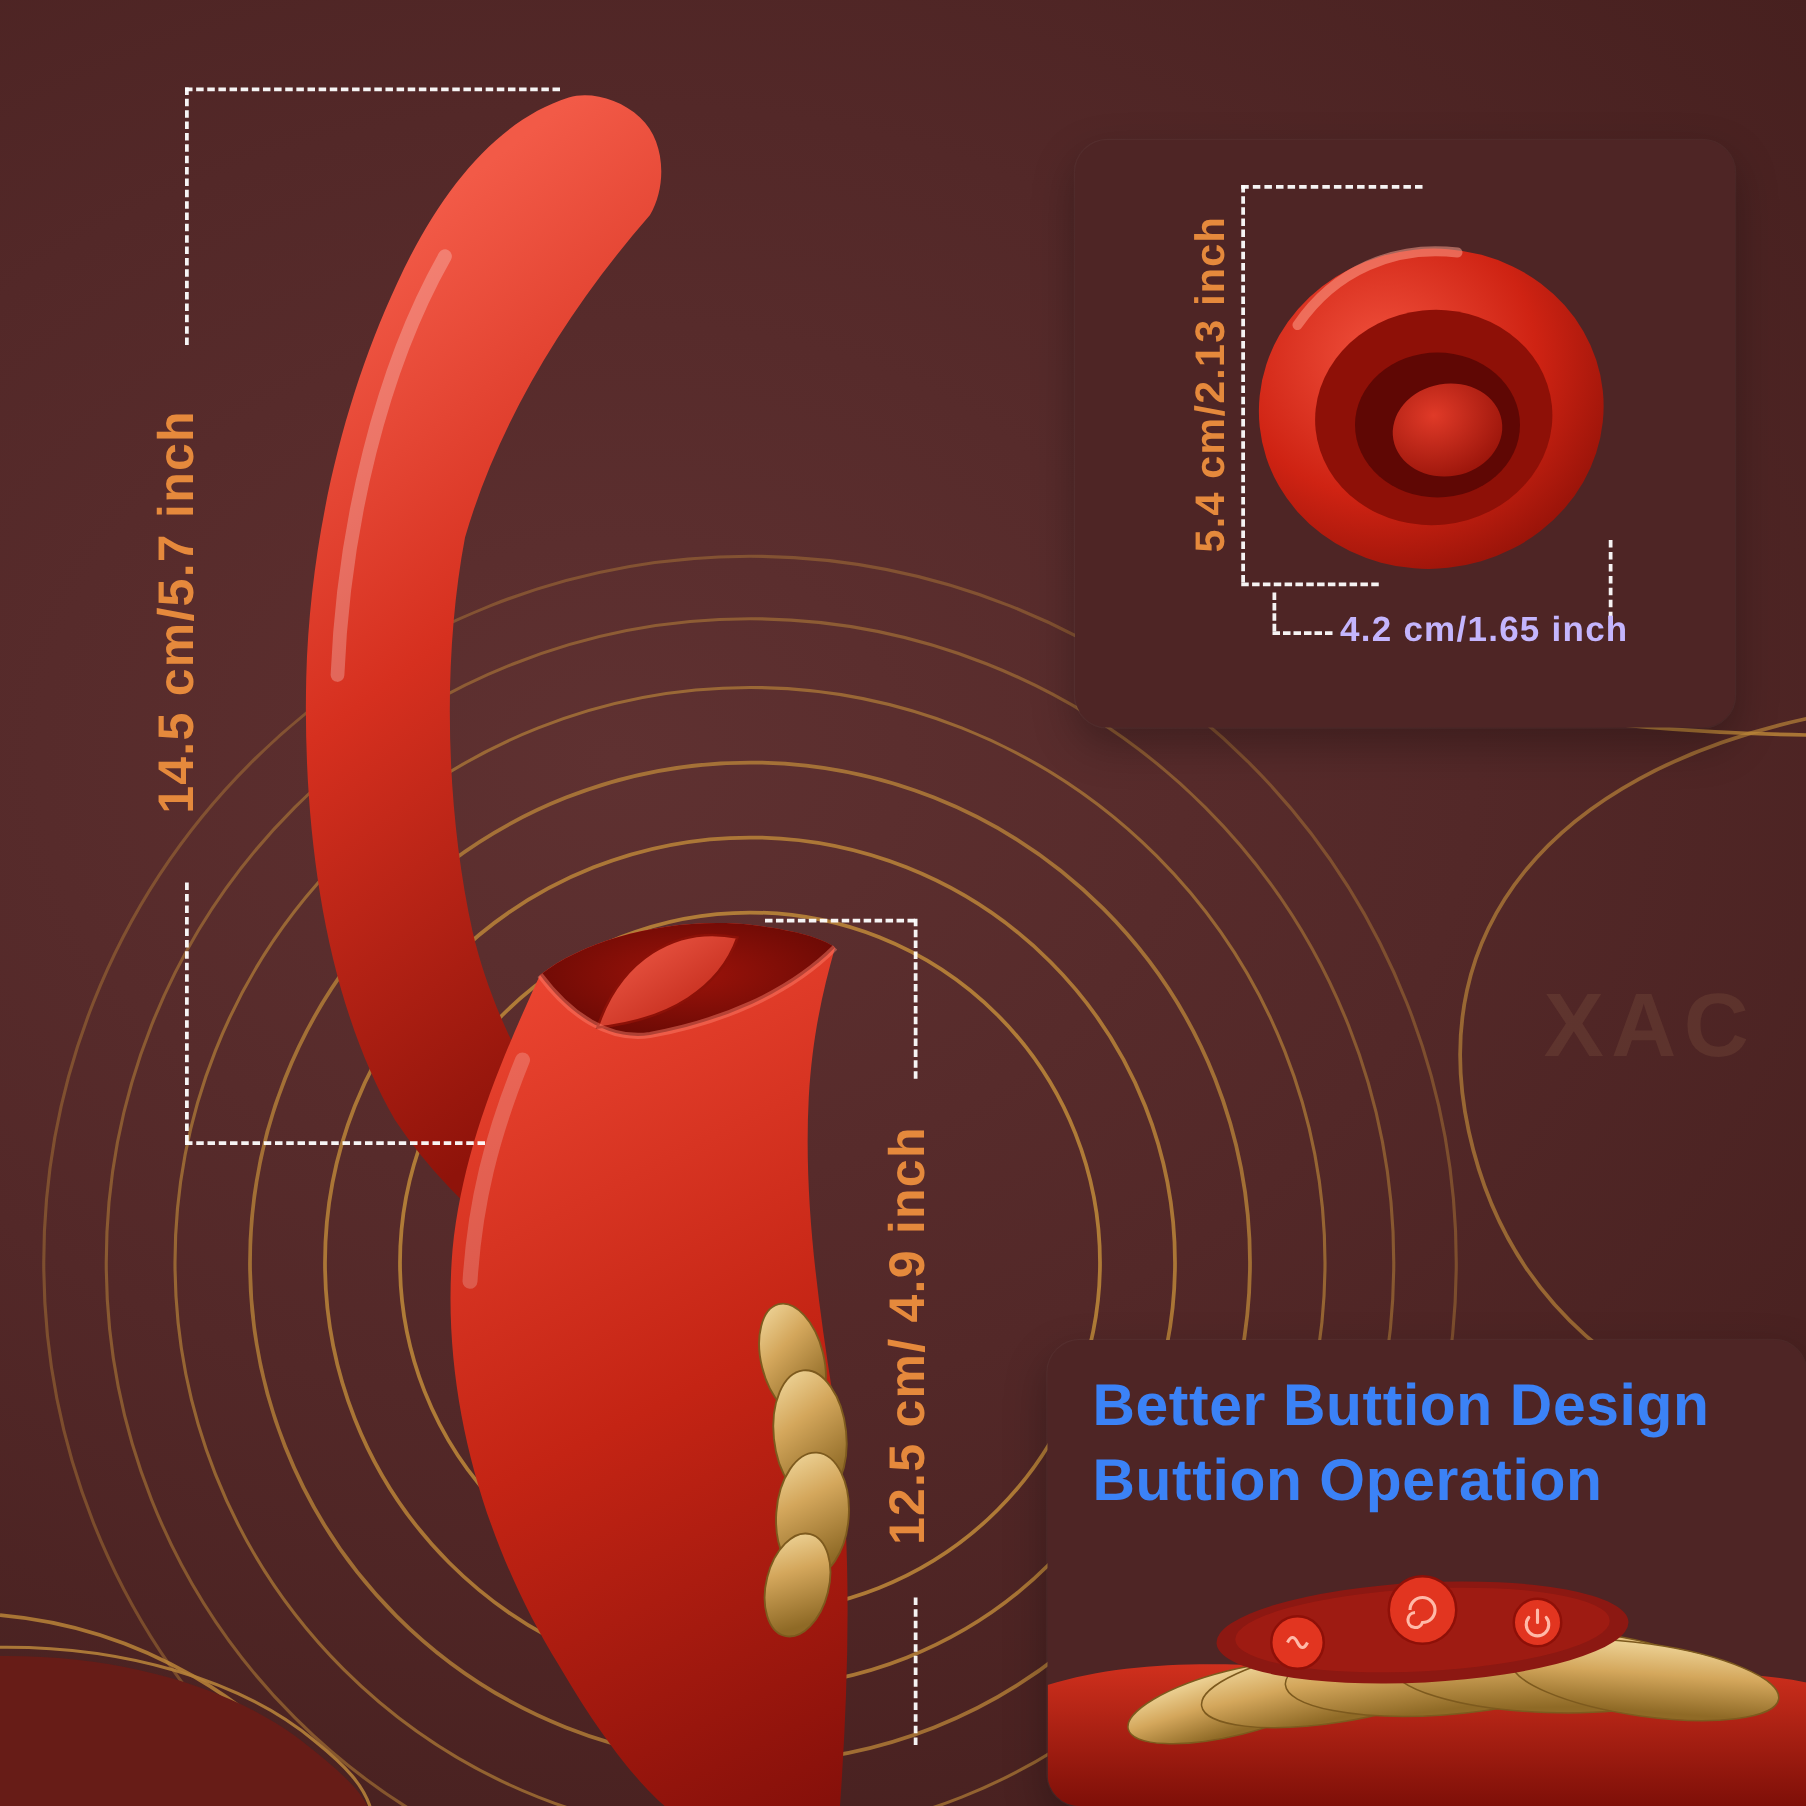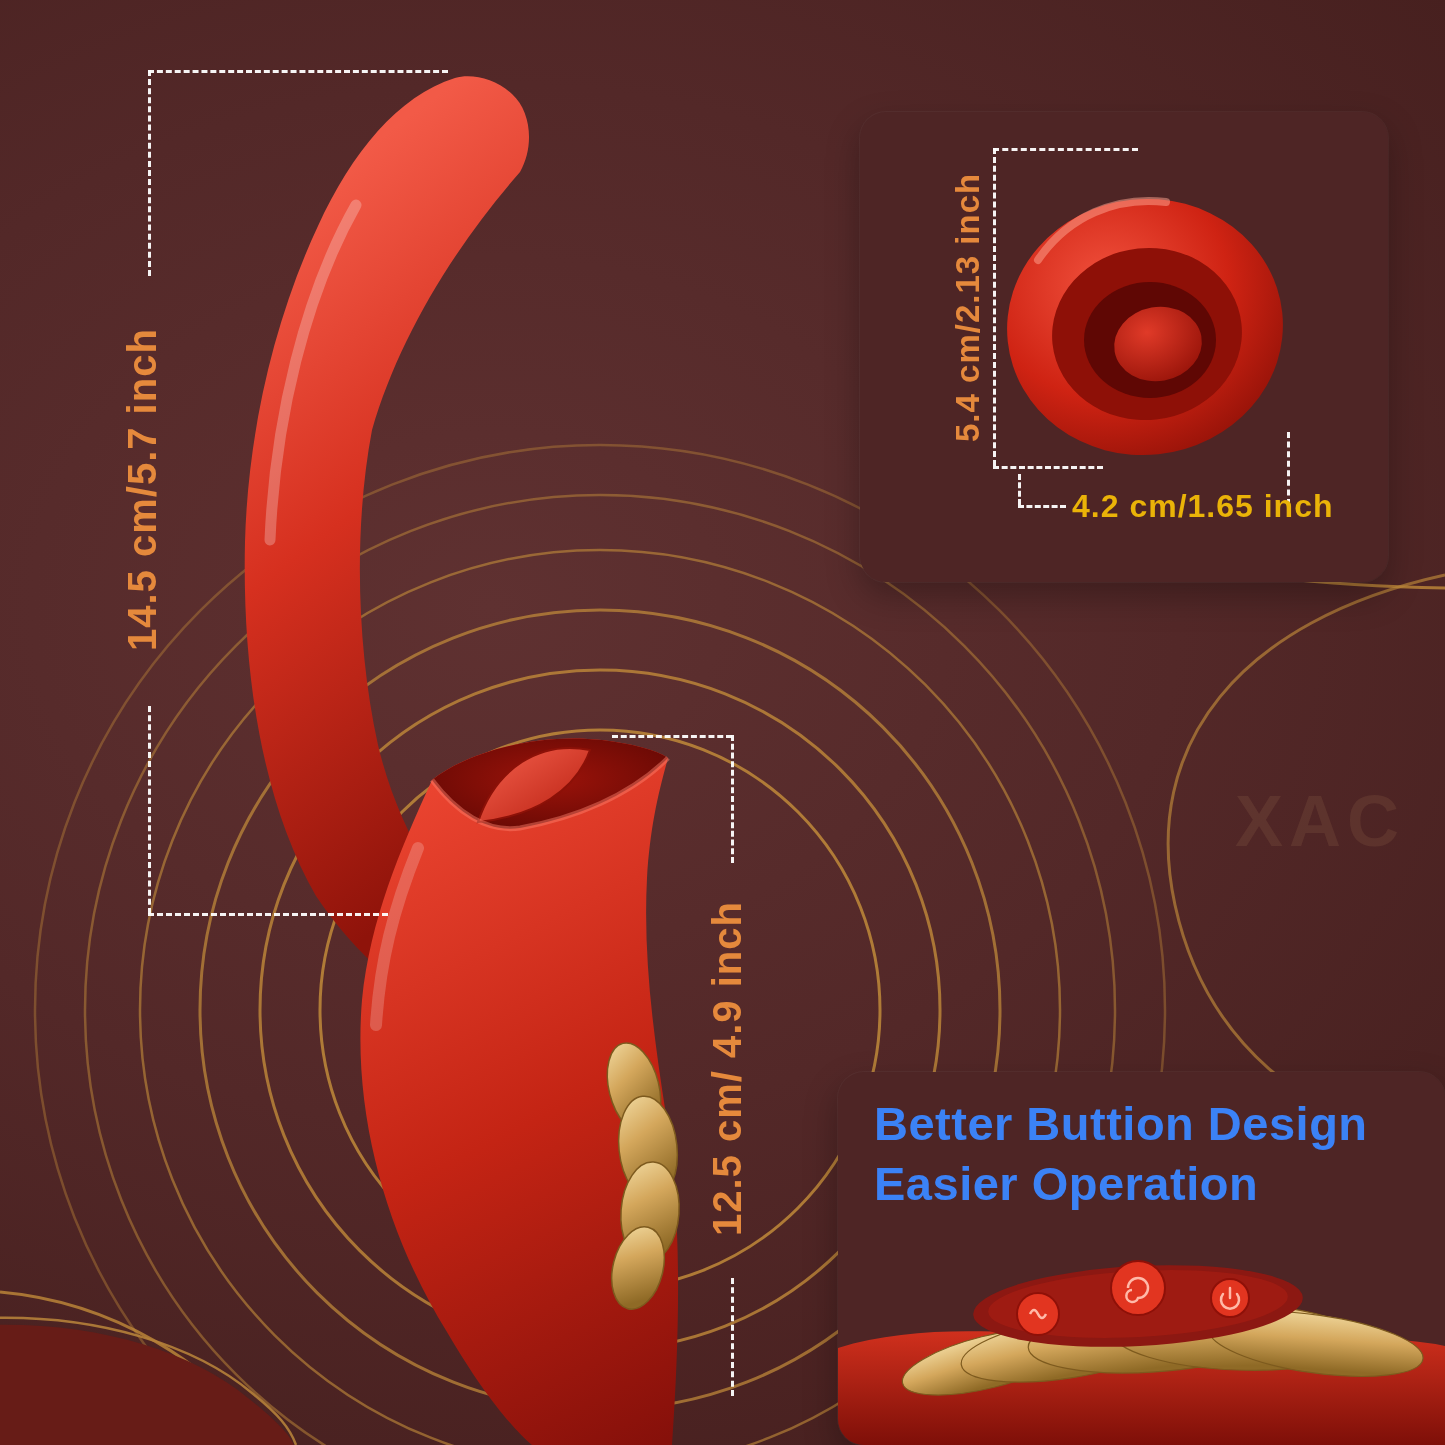--- a/index.html
+++ b/index.html
@@ -11,21 +11,21 @@
   .scene{position:absolute;left:0;top:0;}
   .dash-h{position:absolute;height:0;border-top:3px dashed #ffffff;opacity:.95;}
   .dash-v{position:absolute;width:0;border-left:3px dashed #ffffff;opacity:.95;}
   .vlabel{
     position:absolute;writing-mode:vertical-rl;transform:rotate(180deg);
     color:#e5893c;font-weight:bold;letter-spacing:1px;
     display:flex;align-items:center;justify-content:center;
   }
   .vlabel.big{font-size:40px;width:48px;}
   .vlabel.small{font-size:33px;width:40px;}
-  .hlabel{position:absolute;color:#eab308;font-weight:bold;font-size:32px;letter-spacing:1px;white-space:nowrap;}
+  .hlabel{position:absolute;color:#c4b5fd;font-weight:bold;font-size:28px;letter-spacing:1px;white-space:nowrap;}
   .panel{
     position:absolute;background:#4e2525;border-radius:26px;
     box-shadow:0 0 0 1px rgba(255,255,255,0.04), 0 14px 34px rgba(0,0,0,0.28);
     overflow:hidden;
   }
   .panel-tr{left:860px;top:112px;width:528px;height:470px;}
   .panel-br{left:838px;top:1072px;width:607px;height:373px;border-bottom-right-radius:0;border-bottom-left-radius:26px;}
   .panel-heading{position:absolute;left:36px;top:22px;color:#3b82f6;font-weight:bold;font-size:47px;line-height:1.28;letter-spacing:.5px;}
   .watermark{
     position:absolute;left:1235px;top:780px;font-size:72px;font-weight:bold;
@@ -162,21 +162,21 @@
     <div class="vlabel small" style="left:88px;top:48px;height:294px;">5.4 cm/2.13 inch</div>
     <div class="dash-v" style="left:158px;top:362px;height:31px;"></div>
     <div class="dash-h" style="left:158px;top:393px;width:48px;"></div>
     <div class="dash-v" style="left:427px;top:320px;height:73px;"></div>
     <div class="hlabel" style="left:212px;top:376px;">4.2 cm/1.65 inch</div>
   </div>
 
   <div class="panel panel-br">
     <div class="panel-heading">
       <div>Better Buttion Design</div>
-      <div>Easier Operation</div>
+      <div>Buttion Operation</div>
     </div>
     <svg width="607" height="205" viewBox="0 0 607 205" style="position:absolute;left:0;bottom:0;">
       <defs>
         <linearGradient id="baseG" x1="0" y1="0" x2="0" y2="1">
           <stop offset="0" stop-color="#d0301d"></stop>
           <stop offset="1" stop-color="#7e0f08"></stop>
         </linearGradient>
         <linearGradient id="wingG" x1="0" y1="0" x2="0.25" y2="1">
           <stop offset="0" stop-color="#f3dda4"></stop>
           <stop offset="0.5" stop-color="#d4a75c"></stop>

